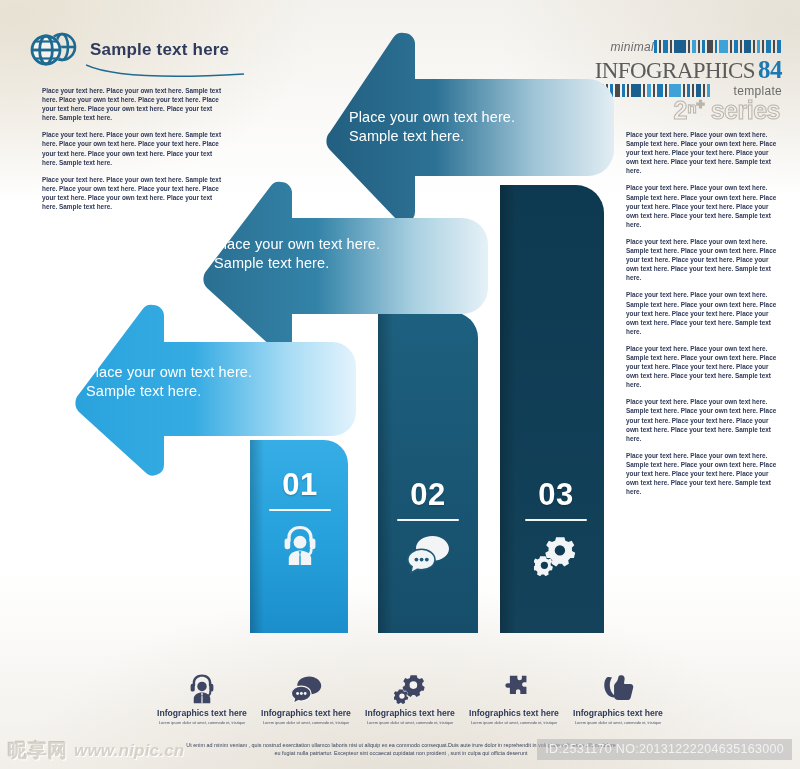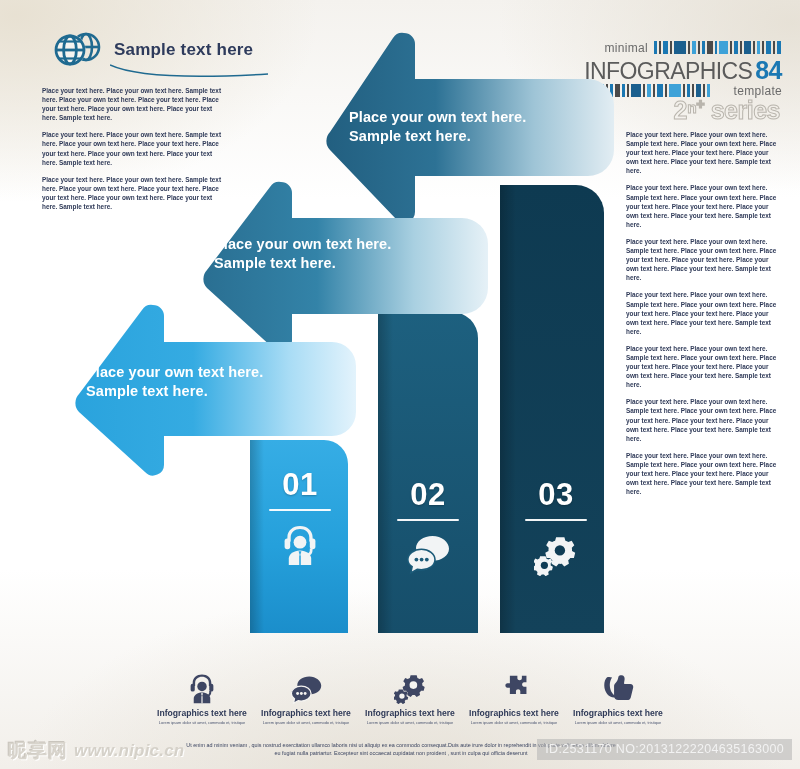--- a/index.html
+++ b/index.html
@@ -11,58 +11,58 @@
   .stage{
     position:absolute;left:0;top:0;width:800px;height:769px;overflow:hidden;
     background:
       radial-gradient(ellipse 560px 300px at 50% 104%, rgba(224,218,206,.75) 0%, rgba(240,237,231,0) 70%),
       radial-gradient(ellipse 420px 260px at 2% 2%, rgba(231,224,209,.95) 0%, rgba(244,241,235,0) 72%),
       radial-gradient(ellipse 420px 240px at 99% 3%, rgba(228,222,210,.85) 0%, rgba(245,243,238,0) 70%),
       linear-gradient(180deg,#f4f2ee 0%,#ffffff 26%,#ffffff 74%,#f2efea 100%);
   }
 
   
-  .logo-wrap{position:absolute;left:48px;top:28px;width:220px;height:56px;}
+  .logo-wrap{position:absolute;left:24px;top:28px;width:220px;height:56px;}
   .logo-globes{position:absolute;left:0;top:0;width:58px;height:48px;}
   .logo-title{
     position:absolute;left:66px;top:12px;
     font-size:17px;font-weight:bold;color:#2e3b5c;letter-spacing:.2px;white-space:nowrap;
   }
   .logo-swoosh{position:absolute;left:62px;top:34px;width:160px;height:18px;}
 
   .left-copy{
     position:absolute;left:42px;top:86px;width:180px;
     font-size:6.4px;line-height:9.1px;color:#2f3a58;font-weight:bold;
   }
   .left-copy p{margin:0 0 8px 0;}
 
   
   .brand{position:absolute;right:18px;top:40px;width:190px;text-align:right;}
-  .brand-row1{display:flex;align-items:center;justify-content:flex-end;gap:6px;height:15px;}
+  .brand-row1{display:flex;justify-content:flex-end;height:15px;font-style:italic;}
   .brand-minimal{font-size:12px;color:#6a6a6a;letter-spacing:.3px;}
   .brand-bars{height:13px;display:block;}
-  .brand-row2{display:flex;align-items:baseline;justify-content:flex-end;height:26px;margin-top:1px;}
+  .brand-row2{display:flex;align-items:baseline;justify-content:flex-end;height:26px;margin-top:1px;font-family:Liberation Serif, serif;}
   .brand-info{font-size:23px;letter-spacing:-.6px;color:#5b5b5b;font-weight:normal;}
   .brand-84{font-size:25px;font-weight:bold;color:#1b78b3;margin-left:3px;letter-spacing:-.5px;}
   .brand-row3{display:flex;align-items:flex-start;justify-content:flex-end;gap:6px;height:14px;margin-top:2px;}
   .brand-template{font-size:12px;color:#6a6a6a;letter-spacing:.3px;}
   .brand-row4{height:24px;margin-top:1px;display:flex;justify-content:flex-end;}
 
   .right-copy{
     position:absolute;right:18px;top:130px;width:156px;
     font-size:6.4px;line-height:9.1px;color:#2f3a58;font-weight:bold;
   }
   .right-copy p{margin:0 0 8px 0;}
 
   
   .diagram{position:absolute;left:0;top:0;width:800px;height:660px;}
 
   .arrow-label{
     position:absolute;color:#ffffff;font-size:14.5px;line-height:19px;
-    font-weight:bold;letter-spacing:.1px;pointer-events:none;
+    font-weight:normal;letter-spacing:.1px;pointer-events:none;
   }
 
   
   .col-text{position:absolute;text-align:center;pointer-events:none;}
   .col-num{
     font-size:31px;font-weight:bold;color:#ffffff;letter-spacing:.5px;
     text-shadow:0 1px 2px rgba(0,0,0,.25);line-height:34px;
   }
   .col-rule{width:62px;height:2px;background:#ffffff;margin:7px auto 0;opacity:.95;border-radius:1px;}
   .col-icon{margin-top:13px;display:flex;justify-content:center;}

